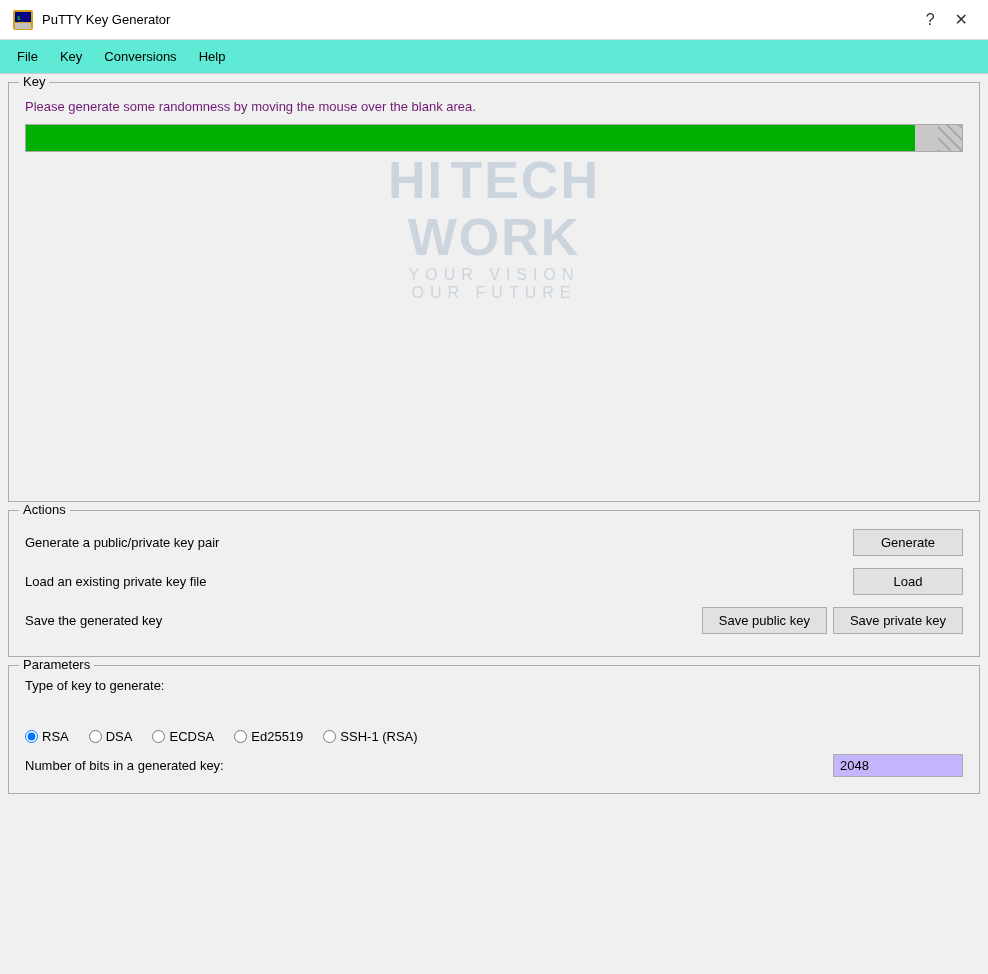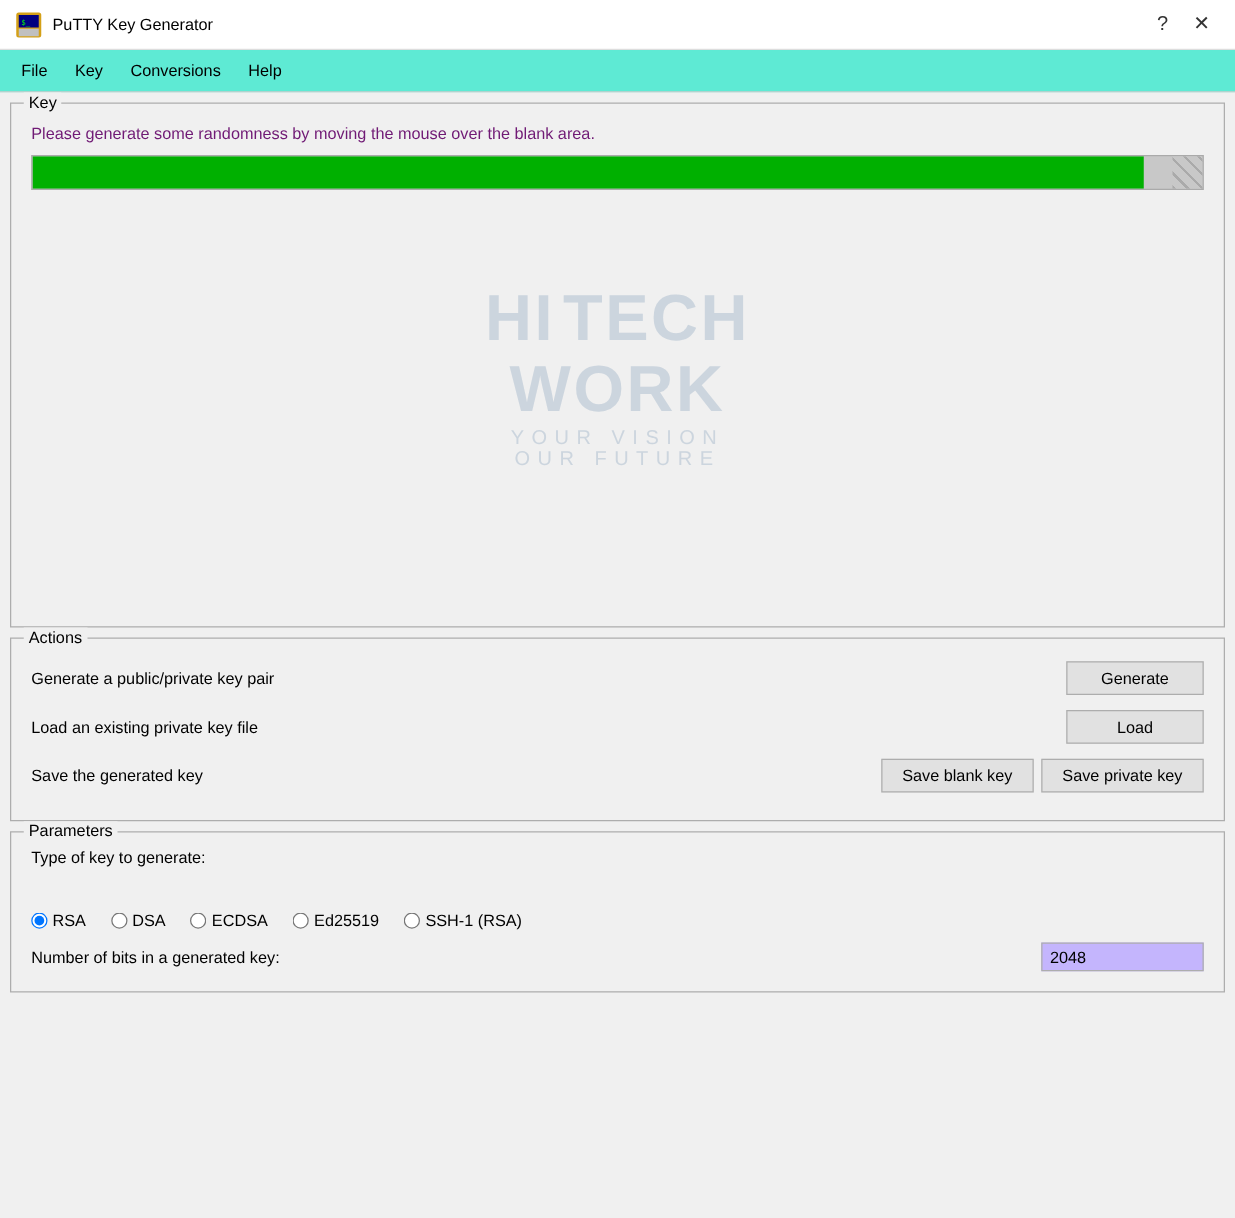--- a/index.html
+++ b/index.html
@@ -133,21 +133,21 @@
         #aaa 2px,
         #c8c8c8 2px,
         #c8c8c8 8px
       );
     }
 
     
     .watermark-area {
       flex: 1;
       display: flex;
-      align-items: center;
+      align-items: flex-start;
       justify-content: center;
       min-height: 300px;
       position: relative;
     }
 
     .watermark-text {
       text-align: center;
       color: rgba(180, 195, 210, 0.6);
       font-size: 52px;
       font-weight: 900;
@@ -306,21 +306,21 @@
     <div class="action-row">
       <span class="action-label">Load an existing private key file</span>
       <div class="action-buttons">
         <button class="win-button">Load</button>
       </div>
     </div>
 
     <div class="action-row">
       <span class="action-label">Save the generated key</span>
       <div class="action-buttons">
-        <button class="win-button">Save blank key</button>
+        <button class="win-button">Save public key</button>
         <button class="win-button">Save private key</button>
       </div>
     </div>
   </div>
 
   <div class="group-box params-section">
     <span class="group-box-label">Parameters</span>
 
     <p class="params-label">Type of key to generate:</p>
 

